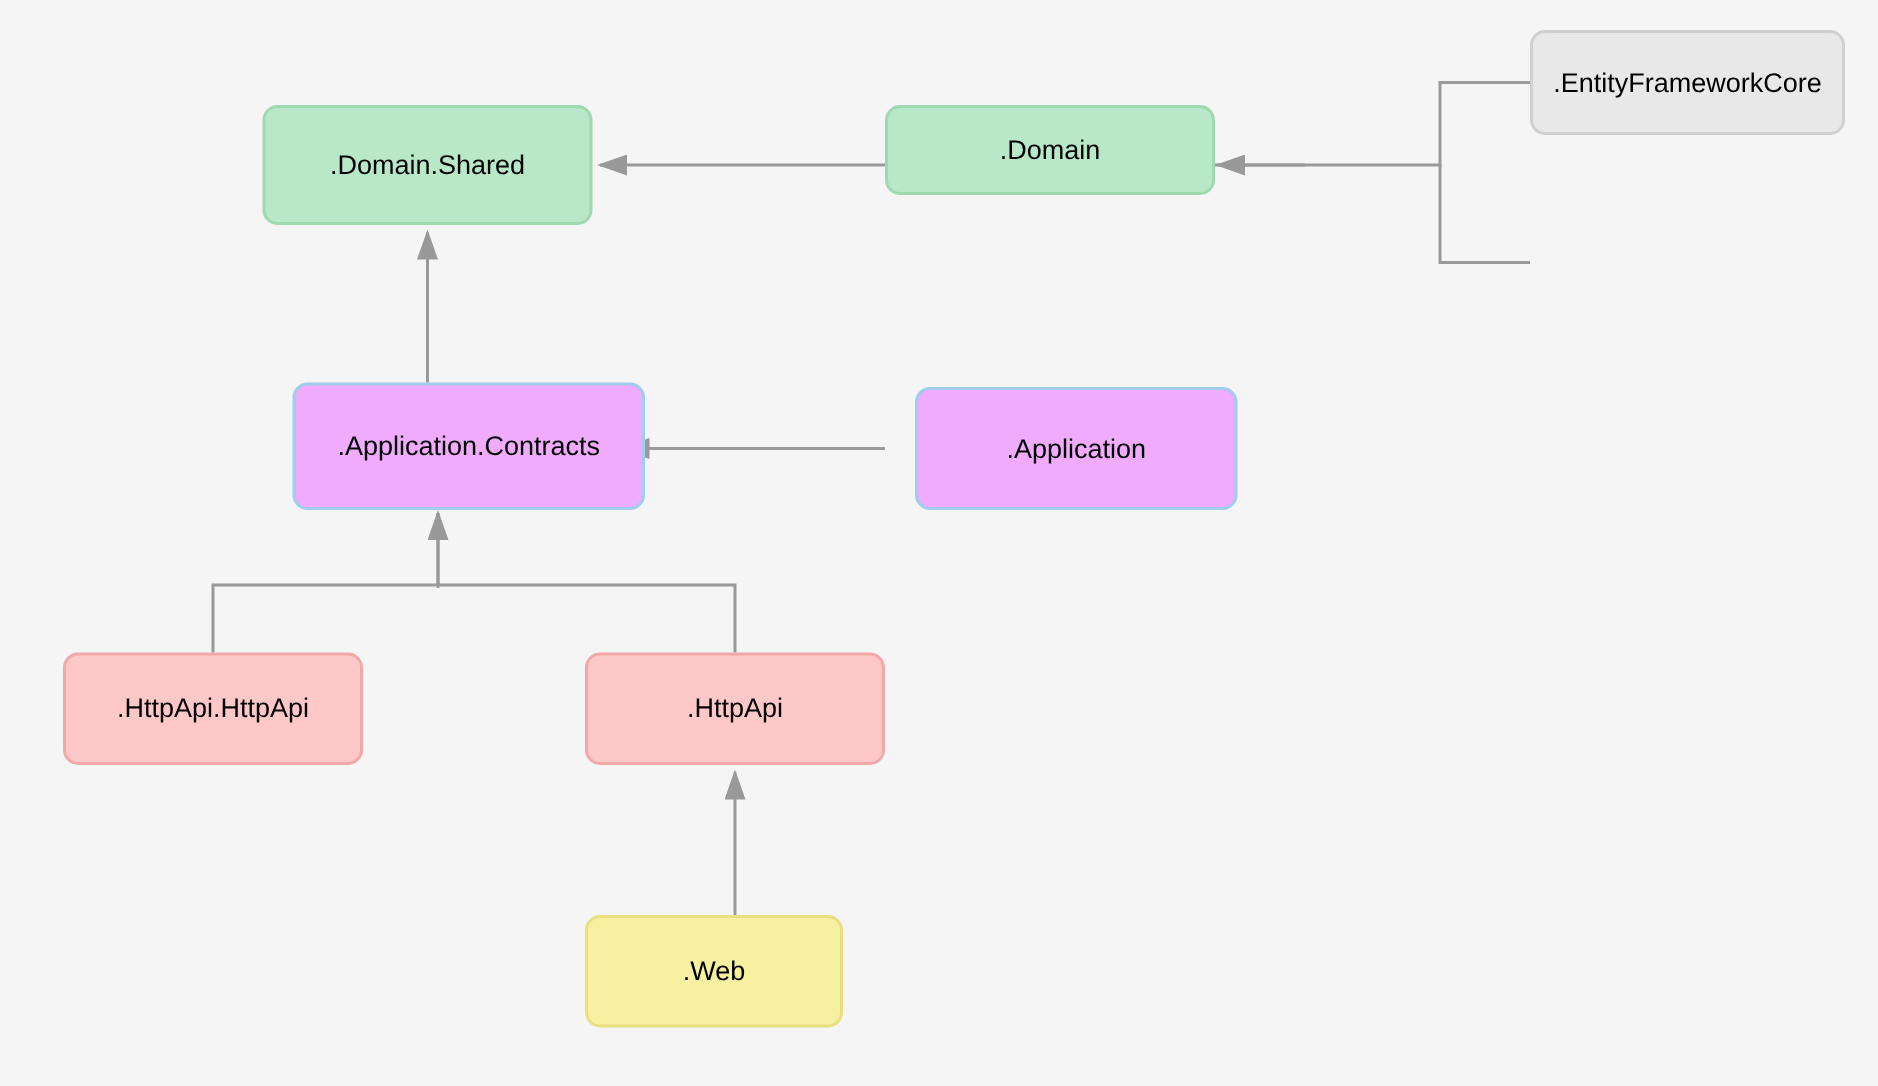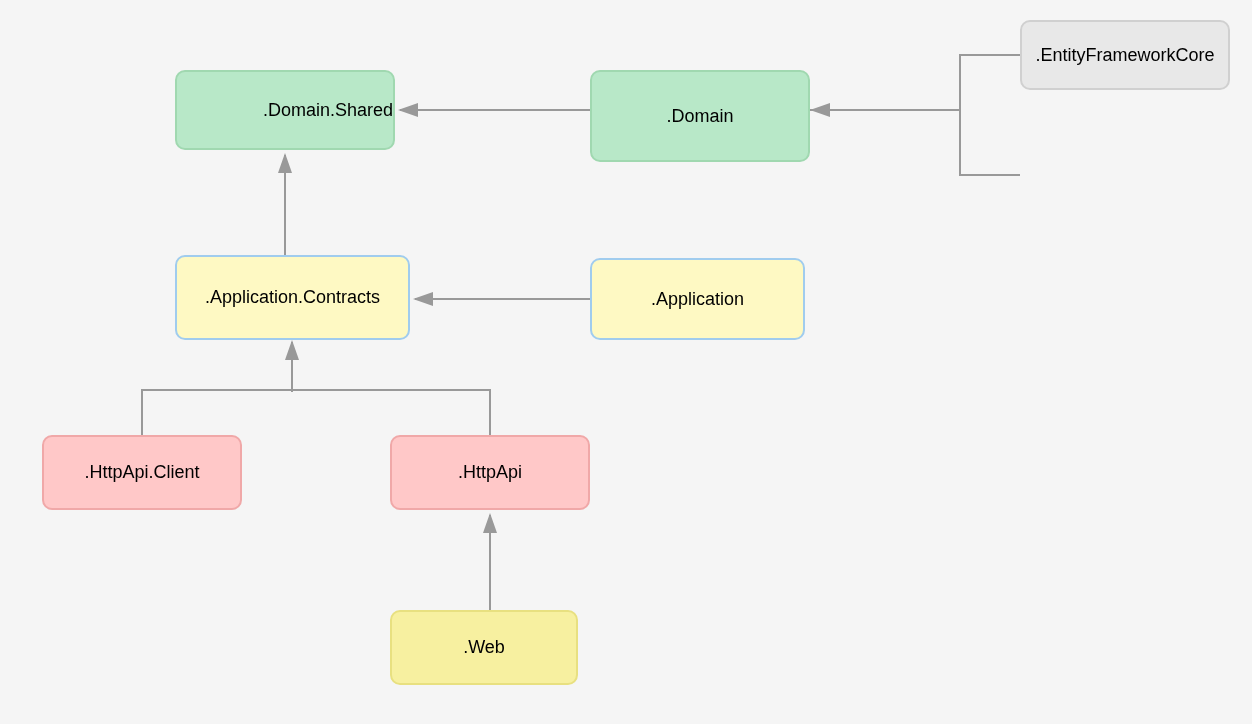--- a/index.html
+++ b/index.html
@@ -29,22 +29,23 @@
       text-align: center;
       border: 2px solid transparent;
     }
 
     .node-green {
       background: #b8e8c8;
       border-color: #a0d8b0;
     }
 
     .node-blue {
-      background: #fef9c3;
+      background: #f0abfc;
       border-color: #a0ccee;
+      margin-left: 20px;
     }
 
     .node-red {
       background: #ffc8c8;
       border-color: #f0a8a8;
     }
 
     .node-yellow {
       background: #f7f0a0;
       border-color: #e8e080;
@@ -95,45 +96,45 @@
 
     <line class="arrow-line" x1="285" y1="255" x2="285" y2="155" marker-end="url(#arrowhead)"></line>
 
     <path class="arrow-line" d="M 142 435 L 142 390 L 292 390 L 292 342"></path>
     <path class="arrow-line" d="M 490 435 L 490 390 L 292 390"></path>
     <line class="arrow-line" x1="292" y1="392" x2="292" y2="342" marker-end="url(#arrowhead)"></line>
 
     <line class="arrow-line" x1="490" y1="610" x2="490" y2="515" marker-end="url(#arrowhead)"></line>
   </svg>
 
-  <div class="node node-green" style="left:175px; top:70px; width:220px; height:80px;justify-content:flex-end;">
+  <div class="node node-green" style="left:175px; top:70px; width:220px; height:80px;">
     <span>.Domain.Shared</span>
   </div>
 
-  <div class="node node-green" style="left:590px; top:70px; width:220px; height:92px;">
+  <div class="node node-green" style="left:590px; top:70px; width:220px; height:60px;">
     <span>.Domain</span>
   </div>
 
   <div class="node node-gray" style="left:1020px; top:20px; width:210px; height:70px;">
     <span>.EntityFrameworkCore</span>
   </div>
 
 
   <div class="node node-blue" style="left:175px; top:255px; width:235px; height:85px;">
     <span>.Application.Contracts</span>
   </div>
 
   <div class="node node-blue" style="left:590px; top:258px; width:215px; height:82px;">
     <span>.Application</span>
   </div>
 
   <div class="node node-red" style="left:42px; top:435px; width:200px; height:75px;">
-    <span>.HttpApi.Client</span>
+    <span>.HttpApi.HttpApi</span>
   </div>
 
   <div class="node node-red" style="left:390px; top:435px; width:200px; height:75px;">
     <span>.HttpApi</span>
   </div>
 
-  <div class="node node-yellow" style="left:390px; top:610px; width:188px; height:75px;">
+  <div class="node node-yellow" style="left:390px; top:610px; width:172px; height:75px;">
     <span>.Web</span>
   </div>
 </div>
 
 </body></html>

